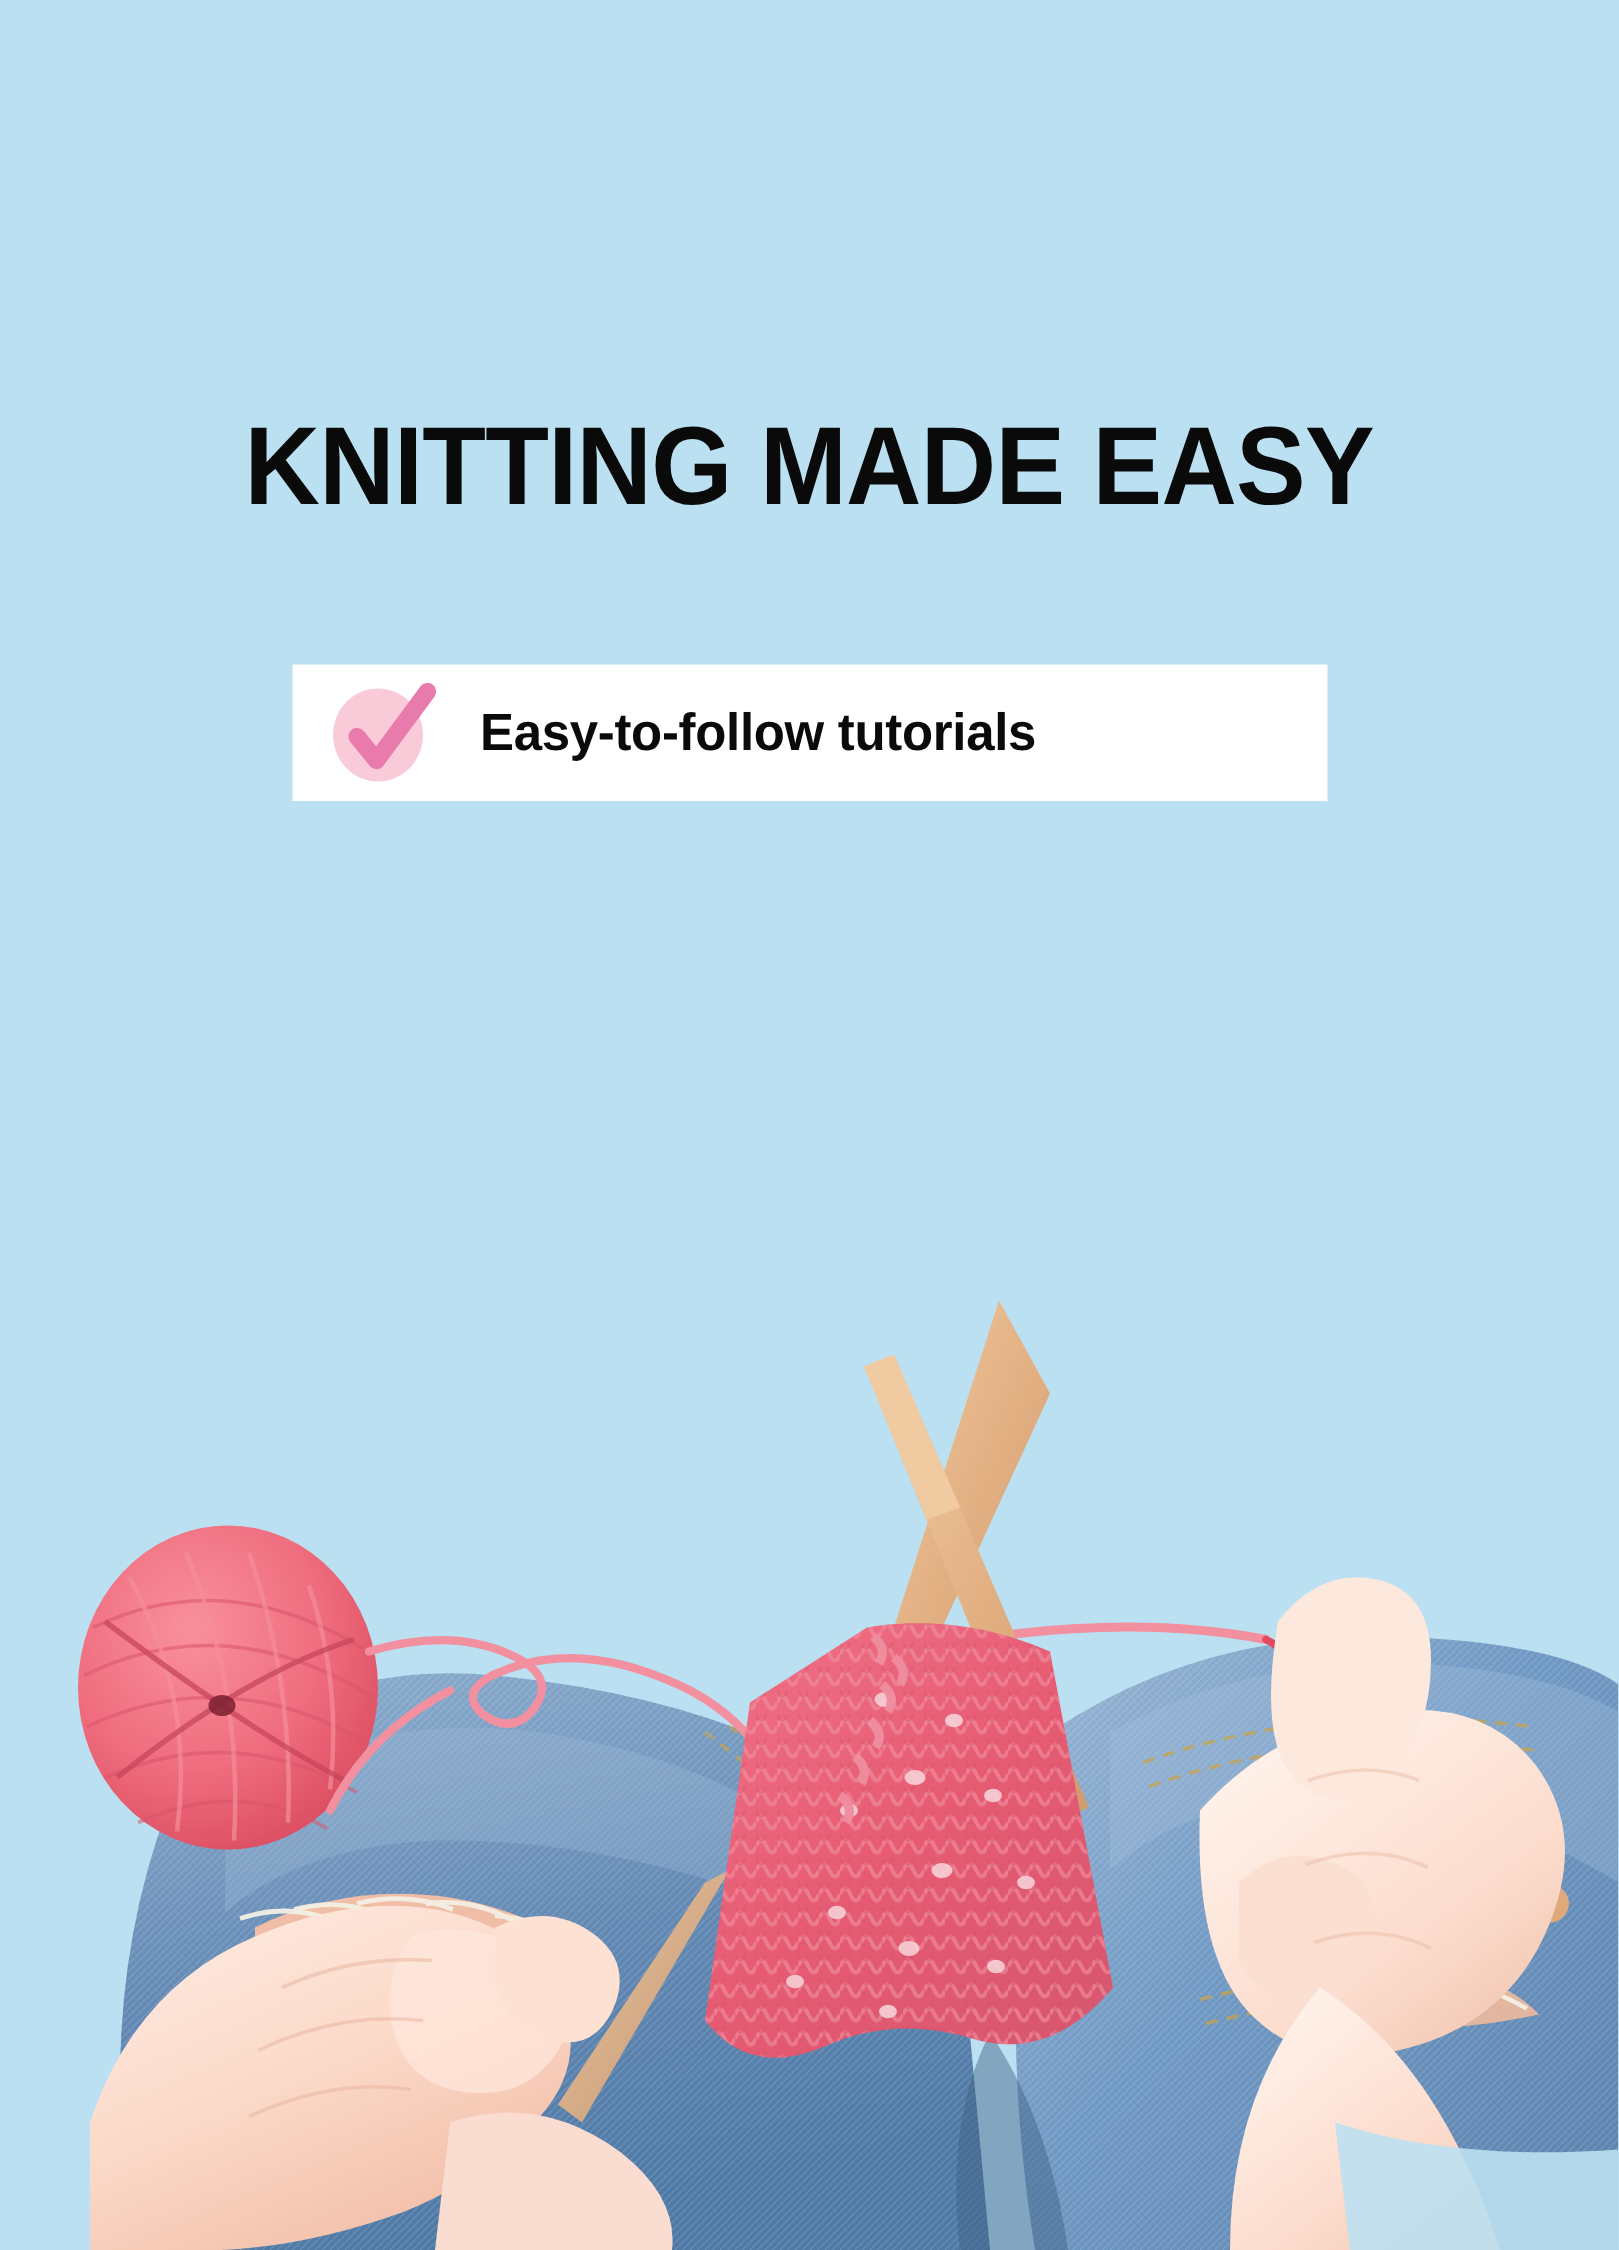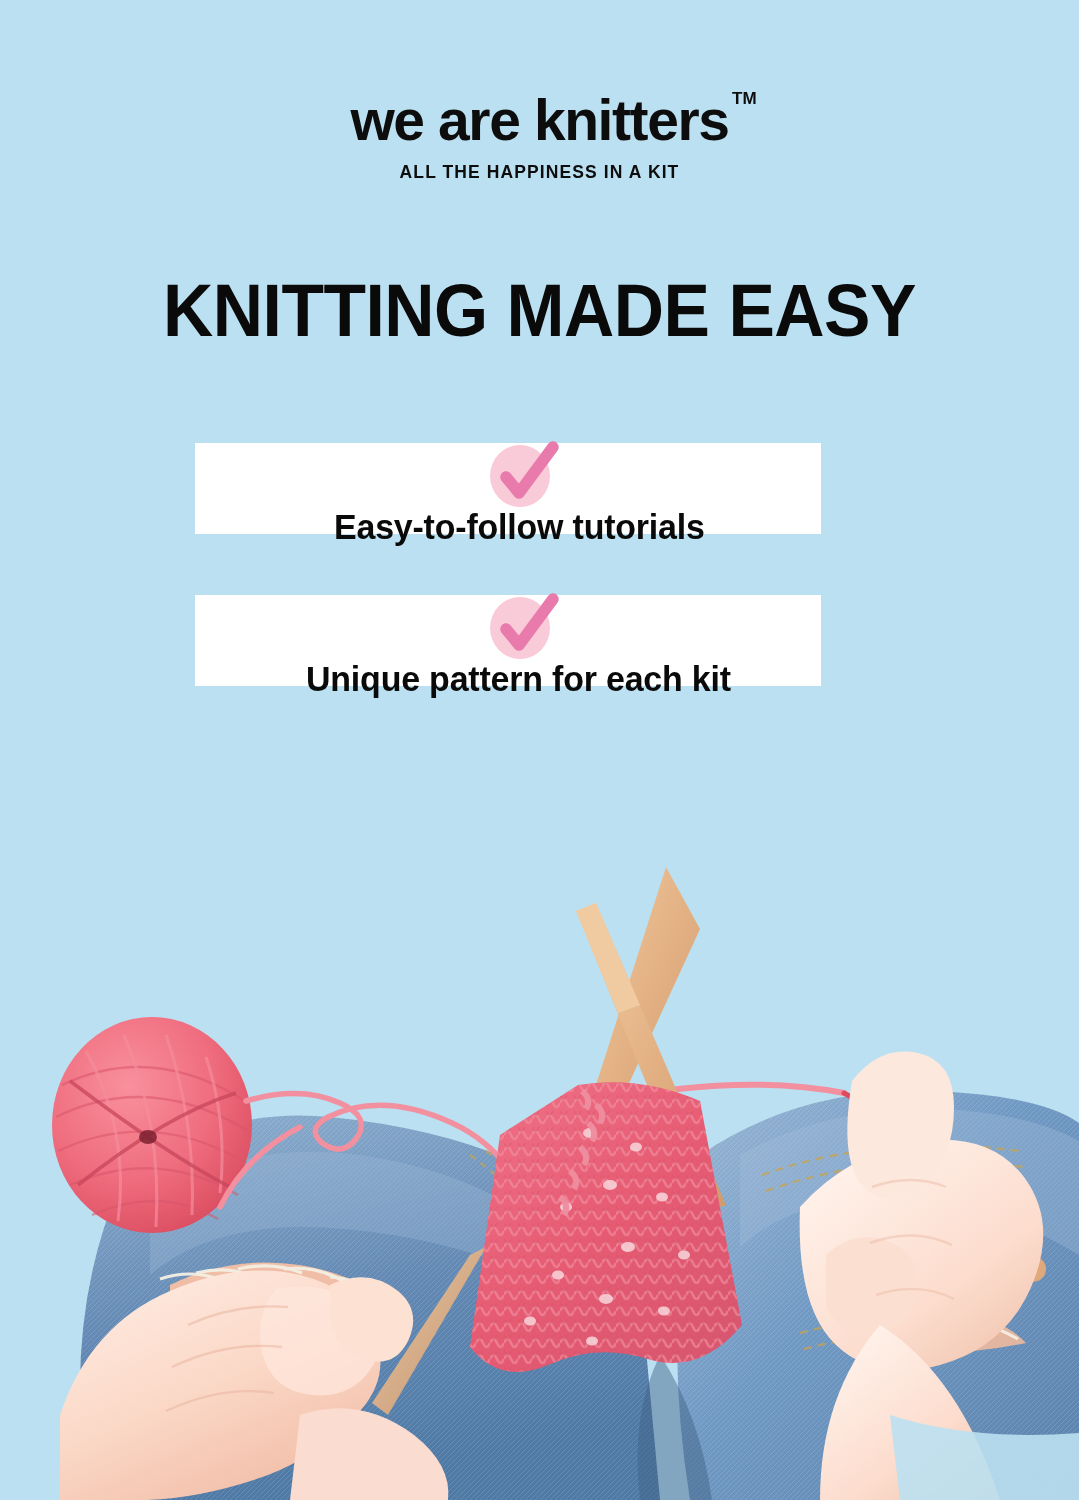--- a/index.html
+++ b/index.html
@@ -78,27 +78,26 @@
 
   
   .cards {
     position:absolute;
     top:443px;
     left:195px;
     width:690px;
   }
   .card {
     position:relative;
-    width:626px;
+    width:690px;
     height:91px;
     background:#ffffff;
     margin-bottom:61px;
     display:flex;
     align-items:center;
-    flex-direction:column;
   }
   .card:last-child { margin-bottom:0; }
 
   .check-wrap {
     position:relative;
     width:64px;
     height:64px;
     margin-left:27px;
     flex:0 0 auto;
   }
@@ -141,52 +140,36 @@
     overflow:hidden;
     background:#bbe0f1;
   }
   .photo svg { display:block; width:1079px; height:645px; }
 </style>
 </head>
 <body>
 
 <div class="poster">
 
-  <div class="logo-block">
-    <div class="logo-wordmark">
-      <span>we are knitters</span>
-      <span class="logo-tm">TM</span>
-    </div>
-    <div class="logo-tagline">ALL THE HAPPINESS IN A KIT</div>
-  </div>
 
   <div class="headline">KNITTING MADE EASY</div>
 
   <div class="cards">
 
     <div class="card">
       <div class="check-wrap">
         <div class="check-circle"></div>
         <svg class="check-mark" viewBox="0 0 76 76">
           <path d="M18 42 L31 58 L65 12" fill="none" stroke="#e87bab" stroke-width="11.5" stroke-linecap="round" stroke-linejoin="round"></path>
         </svg>
       </div>
       <div class="card-label">Easy-to-follow tutorials</div>
     </div>
 
 
-    <div class="card">
-      <div class="check-wrap">
-        <div class="check-circle"></div>
-        <svg class="check-mark" viewBox="0 0 76 76">
-          <path d="M18 42 L31 58 L65 12" fill="none" stroke="#e87bab" stroke-width="11.5" stroke-linecap="round" stroke-linejoin="round"></path>
-        </svg>
-      </div>
-      <div class="card-label">Unique pattern for each kit</div>
-    </div>
 
   </div>
 
   <div class="photo">
     <svg viewBox="0 0 1079 645" preserveAspectRatio="none">
       <defs>
         <linearGradient id="denimA" x1="0" y1="0" x2="1" y2="1">
           <stop offset="0%" stop-color="#9cb9d6"></stop>
           <stop offset="45%" stop-color="#7099c4"></stop>
           <stop offset="100%" stop-color="#5b82ad"></stop>

